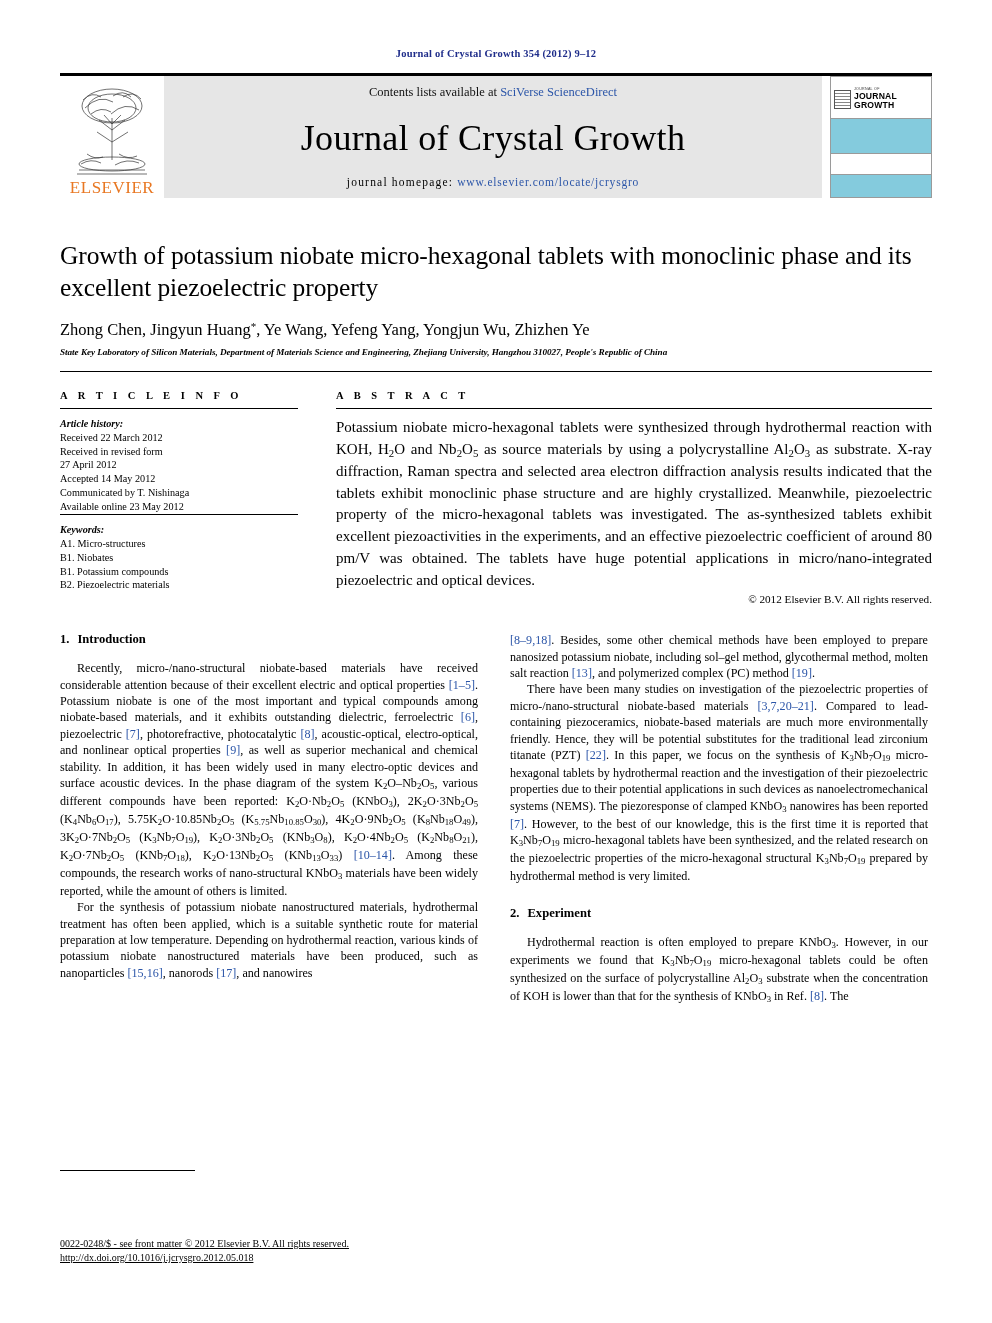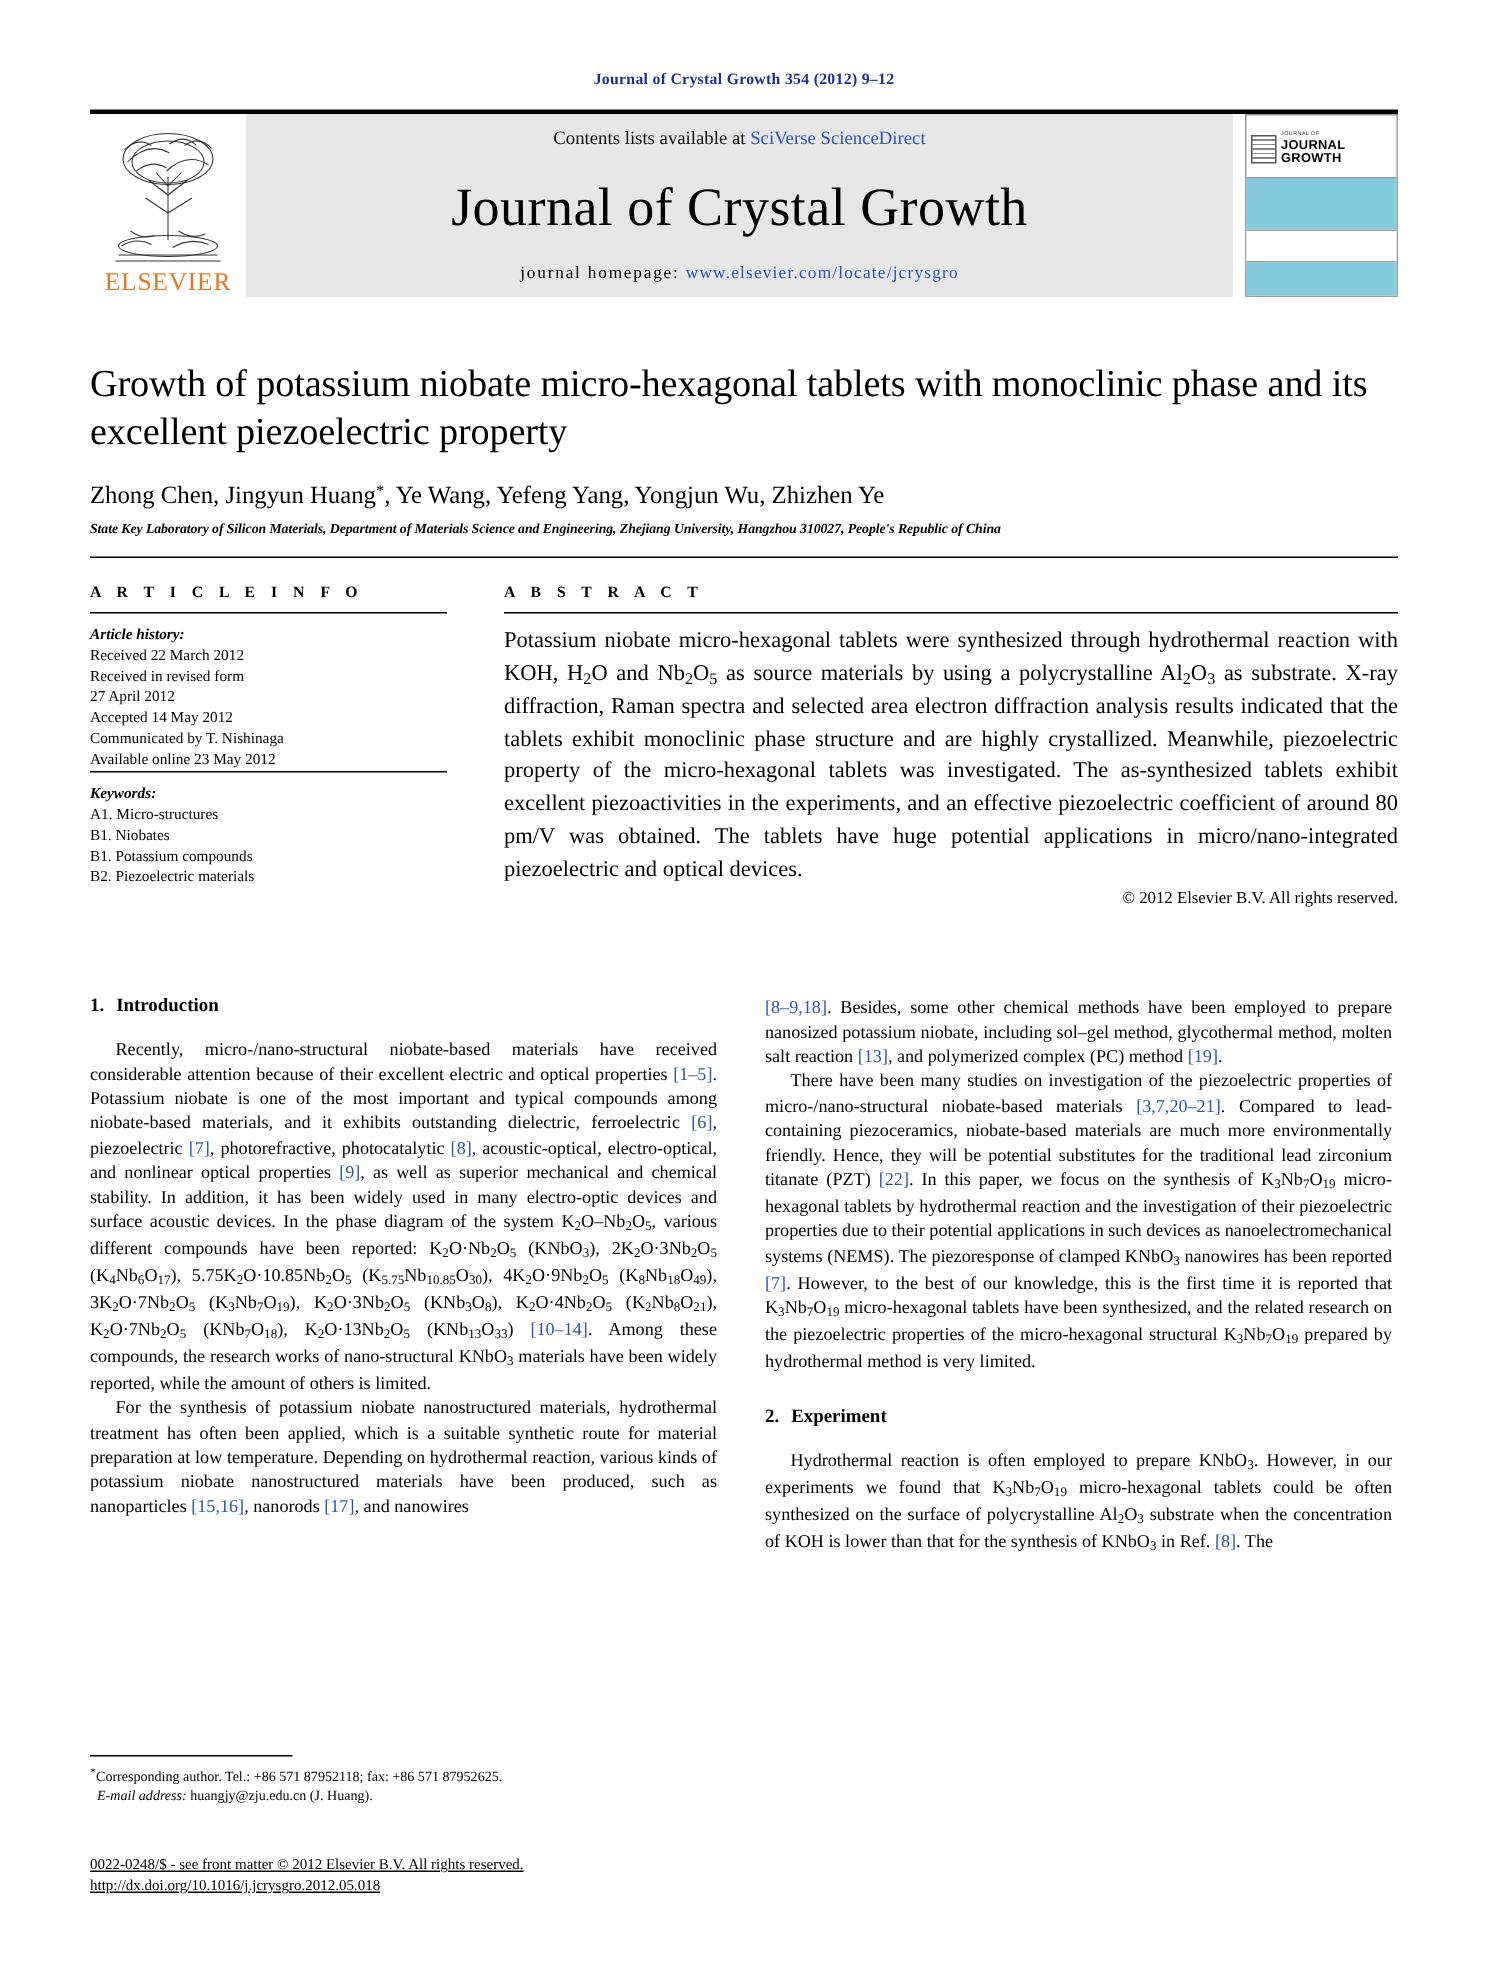--- a/index.html
+++ b/index.html
@@ -130,21 +130,21 @@
     font-size:15px;
     line-height:1.45;
     text-align:justify;
     margin:0;
   }
   .copyright { text-align:right; font-size:11.2px; margin-top:2px; }
 
   
   .body-cols {
     display:flex;
-    margin:58px 60px 0 60px;
+    margin:27px 60px 0 60px;
     gap:32px;
   }
   .bcol { width:418px; flex:0 0 418px; }
   h2.sec {
     font-size:12.6px;
     font-weight:bold;
     margin:0 0 13px 0;
     font-family:"Liberation Serif", serif;
   }
   h2.sec .num { margin-right:8px; }
@@ -280,22 +280,20 @@
       <h2 class="sec" style="margin-top:22px">
         <span class="num">2.</span><span>Experiment</span>
       </h2>
 
       <p class="para">Hydrothermal reaction is often employed to prepare KNbO<sub>3</sub>. However, in our experiments we found that K<sub>3</sub>Nb<sub>7</sub>O<sub>19</sub> micro-hexagonal tablets could be often synthesized on the surface of polycrystalline Al<sub>2</sub>O<sub>3</sub> substrate when the concentration of KOH is lower than that for the synthesis of KNbO<sub>3</sub> in Ref. <span class="ref">[8]</span>. The</p>
     </div>
   </div>
 
   <div class="footnote-wrap">
     <hr class="fn-rule">
-    <p class="fn"><span class="star">*</span><span>Corresponding author. Tel.: +86 571 87952118; fax: +86 571 87952625.</span><br>
-      &nbsp;&nbsp;<span class="it">E-mail address:</span> <span>huangjy@zju.edu.cn (J. Huang).</span></p>
   </div>
 
   <div class="footer-block">
     <p class="footer-line">0022-0248/$ - see front matter © 2012 Elsevier B.V. All rights reserved.</p>
     <p class="footer-line">http://dx.doi.org/10.1016/j.jcrysgro.2012.05.018</p>
   </div>
 
 </div>
 
 </body></html>

